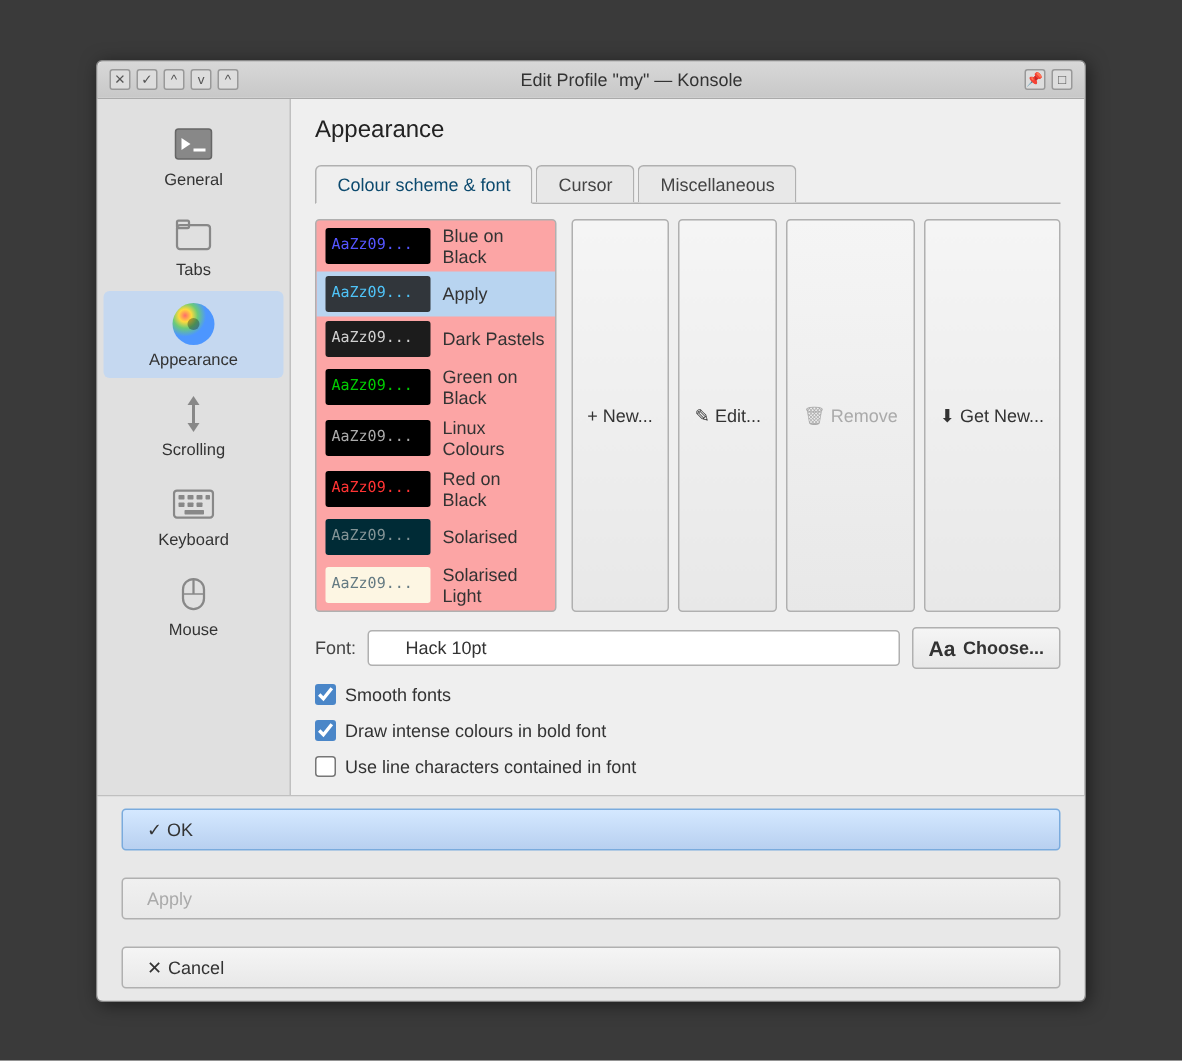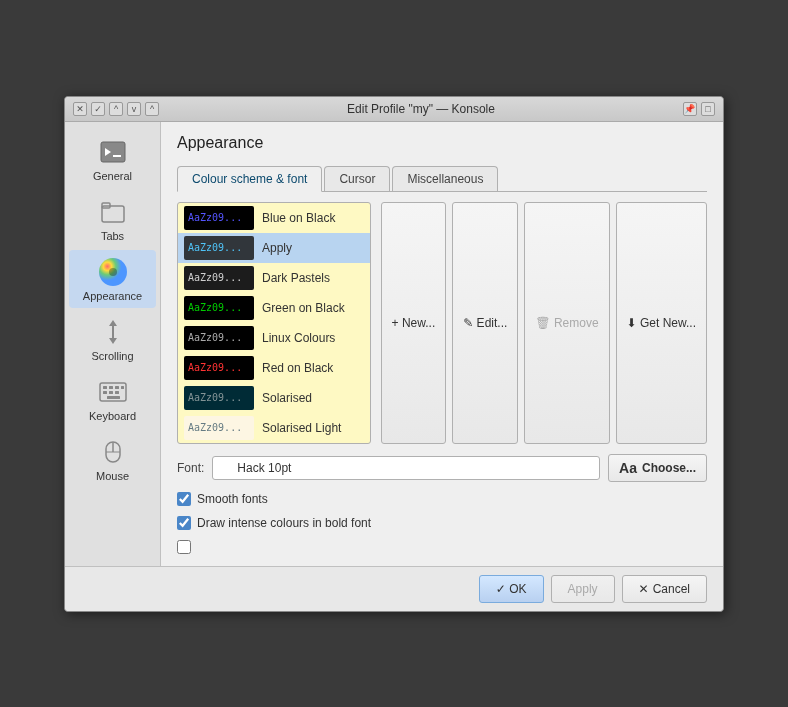--- a/index.html
+++ b/index.html
@@ -52,21 +52,21 @@
     }
     .titlebar-right {
       display: flex; gap: 4px;
     }
     .content-area {
       display: flex;
       flex: 1;
     }
     
     .sidebar {
-      width: 96px;
+      width: 129px;
       background: #e0e0e0;
       border-right: 1px solid #c0c0c0;
       padding: 8px 0;
       display: flex;
       flex-direction: column;
       gap: 2px;
     }
     .sidebar-item {
       display: flex;
       flex-direction: column;
@@ -130,21 +130,21 @@
     }
     
     .scheme-area {
       display: flex;
       gap: 10px;
       flex: 1;
     }
     .scheme-list-container {
       flex: 1;
       border: 1px solid #b0b0b0;
-      background: #fef9c3;
+      background: #fca5a5;
       border-radius: 3px;
       overflow-y: auto;
       max-height: 300px;
     }
     .scheme-item {
       display: flex;
       align-items: center;
       padding: 3px 6px;
       cursor: pointer;
       gap: 8px;
@@ -238,23 +238,24 @@
     .checkbox-label {
       font-size: 12px;
       color: #333;
     }
     
     .bottom-bar {
       border-top: 1px solid #c0c0c0;
       padding: 8px 16px;
       display: flex;
       justify-content: flex-end;
-      gap: 7px;
+      gap: 18px;
       background: #e8e8e8;
       border-radius: 0 0 4px 4px;
+      flex-direction: column;
     }
     .action-btn {
       padding: 6px 16px;
       border: 1px solid #b0b0b0;
       border-radius: 3px;
       cursor: pointer;
       font-size: 12px;
       background: linear-gradient(to bottom, #f5f5f5, #e8e8e8);
       color: #333;
       display: flex;
@@ -461,20 +462,21 @@
       <div class="checkbox-row">
         <input type="checkbox" id="smooth-fonts" checked="" style="">
         <label class="checkbox-label" for="smooth-fonts">Smooth fonts</label>
       </div>
       <div class="checkbox-row">
         <input type="checkbox" id="bold-intense" checked="" style="">
         <label class="checkbox-label" for="bold-intense">Draw intense colours in bold font</label>
       </div>
       <div class="checkbox-row">
         <input type="checkbox" id="line-chars" style="">
+        <label class="checkbox-label" for="line-chars">Use line characters contained in font</label>
       </div>
 
     </div>
   </div>
 
   <div class="bottom-bar">
     <button class="action-btn primary">✓ OK</button>
     <button class="action-btn disabled" disabled="">Apply</button>
     <button class="action-btn">
       <span>✕</span>

